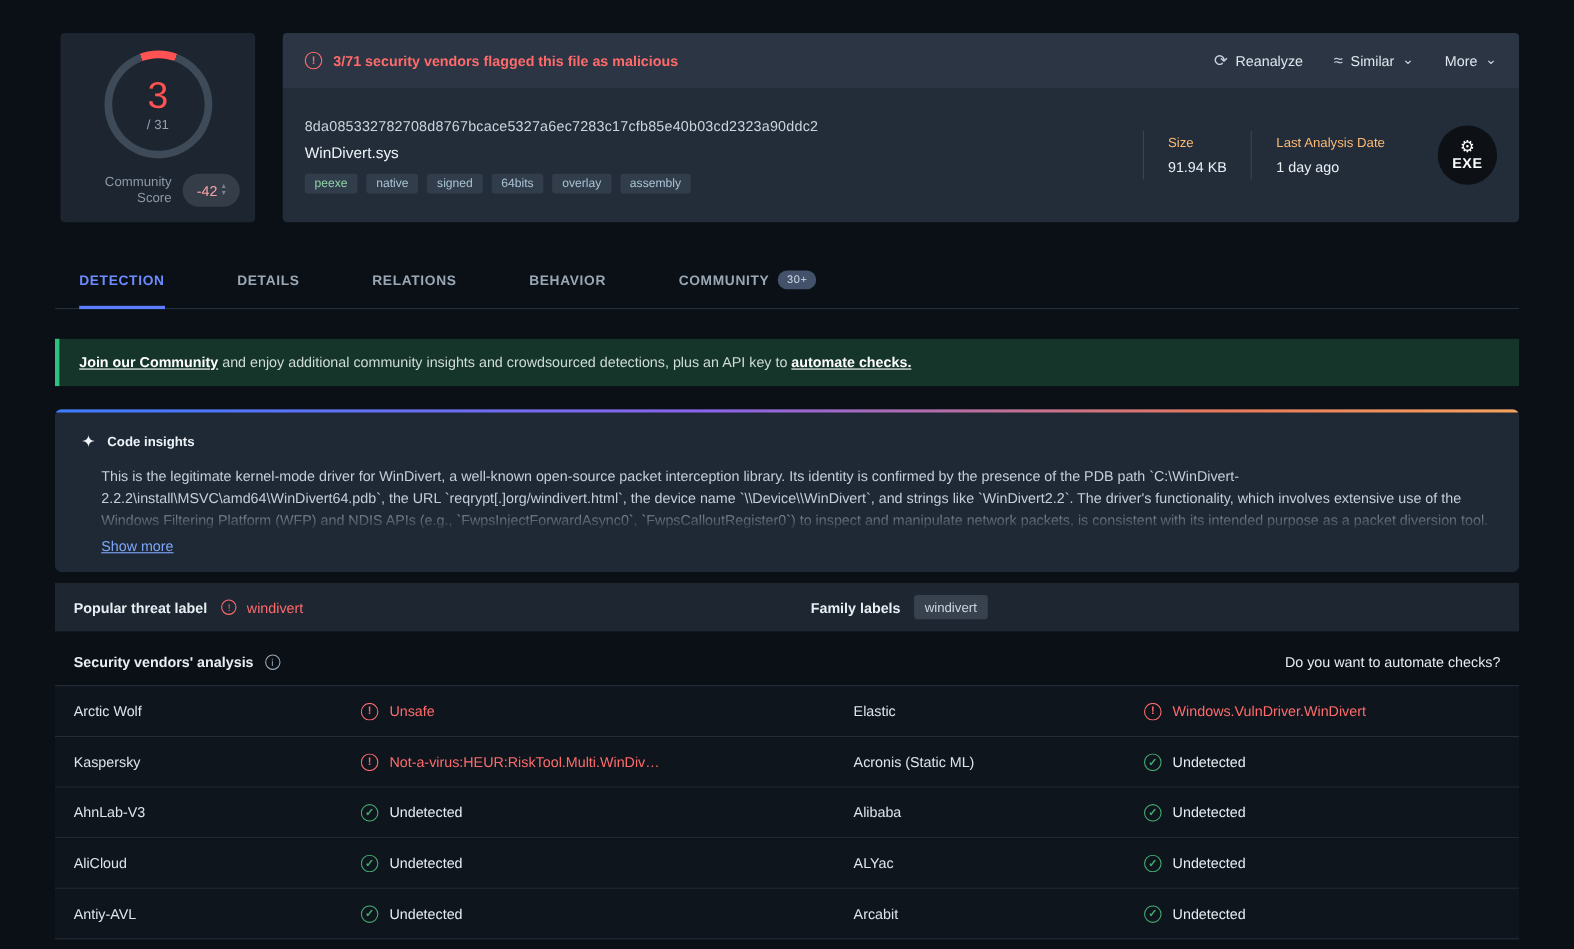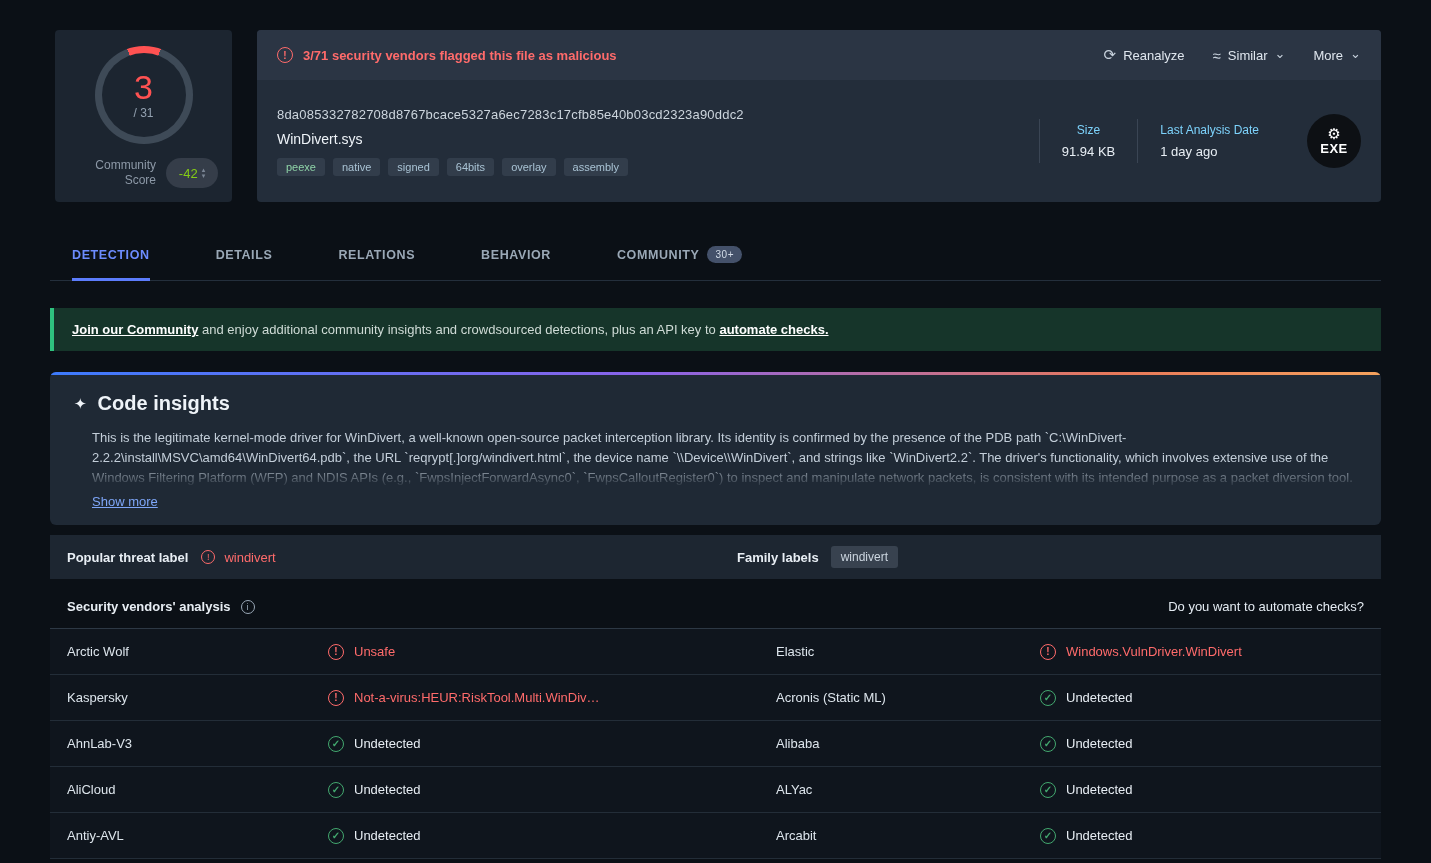--- a/index.html
+++ b/index.html
@@ -19,21 +19,21 @@
     background:conic-gradient(from -20deg, #ff5252 0deg 40deg, #3e4a57 40deg 360deg);
     display:flex; align-items:center; justify-content:center; }
   .ring-inner { width:84px; height:84px; border-radius:50%; background:#1c2530;
     display:flex; flex-direction:column; align-items:center; justify-content:center; }
   .score-num { font-size:34px; color:#ff5252; line-height:34px; }
   .score-total { font-size:12px; color:#93a1b0; margin-top:2px; }
   .score-bottom { margin-top:14px; display:flex; align-items:center; width:100%; gap:10px; }
   .cs-label { flex:1; text-align:right; font-size:12px; line-height:15px; color:#8d99a7; }
   .cs-pill { min-width:52px; height:30px; background:#353d49; border-radius:15px;
     display:flex; align-items:center; justify-content:center; gap:4px; padding:0 8px; cursor:pointer; }
-  .cs-value { color:#84cc16; font-size:13px; }
+  .cs-value { color:#fca5a5; font-size:13px; }
   .cs-steppers { display:flex; flex-direction:column; line-height:6px; font-size:7px; color:#7a8594; }
 
   
   .header-panel { flex:1; background:#232d3a; border-radius:4px; overflow:hidden;
     display:flex; flex-direction:column; }
   .warn-bar { height:50px; background:#2b3544; display:flex; align-items:center;
     justify-content:space-between; padding:0 20px; }
   .warn-left { display:flex; align-items:center; gap:10px; color:#ff6b6b; font-weight:bold; }
   .warn-actions { display:flex; align-items:center; gap:28px; color:#dfe6ee; }
   .action-btn { display:flex; align-items:center; gap:7px; cursor:pointer; }
@@ -42,21 +42,21 @@
   .file-info { flex:1; display:flex; align-items:center; padding:0 20px; }
   .file-main { display:flex; flex-direction:column; gap:9px; }
   .file-hash { color:#ccd5dd; font-size:13px; letter-spacing:0.2px; }
   .file-name { color:#eef3f8; font-size:14px; }
   .tag-row { display:flex; gap:8px; margin-top:2px; }
   .tag { background:#323d4b; color:#a9c3d4; font-size:11px; padding:3px 9px; border-radius:3px; cursor:pointer; }
   .tag.first { color:#8fd4a8; }
   .file-meta { margin-left:auto; display:flex; align-items:center; }
   .meta-block { padding:4px 22px; border-left:1px solid #3a4554; display:flex;
     flex-direction:column; gap:7px; }
-  .meta-label { color:#7dd3fc; font-size:12px;text-align:center; }
+  .meta-label { color:#fdba74; font-size:12px; }
   .meta-value { color:#e8eef4; font-size:13px; }
   .exe-badge { width:54px; height:54px; border-radius:50%; background:#0d1014; margin-left:26px;
     display:flex; flex-direction:column; align-items:center; justify-content:center; color:#fff; }
   .exe-gear { font-size:15px; line-height:14px; }
   .exe-text { font-size:13px; font-weight:bold; letter-spacing:0.5px; }
 
   
   .tabs { margin:30px 50px 0; display:flex; gap:66px; border-bottom:1px solid #242f3c; padding:0 22px; }
   .tab { padding:14px 0 15px; font-size:12.5px; font-weight:bold; letter-spacing:0.6px;
     color:#9aa8b6; cursor:pointer; display:flex; align-items:center; gap:8px;
@@ -70,21 +70,21 @@
     padding:14px 18px; color:#cfdbd6; }
   .banner-link { color:#ffffff; font-weight:bold; text-decoration:underline; cursor:pointer; }
 
   
   .code-insights { margin:21px 50px 0; background:#1f2935; border-radius:6px;
     position:relative; padding:20px 24px 16px; overflow:hidden; }
   .code-insights::before { content:''; position:absolute; top:0; left:0; right:0; height:3px;
     background:linear-gradient(90deg,#3d7bfd 0%,#8a63e8 45%,#e8795a 80%,#f5a25d 100%); }
   .ci-title-row { display:flex; align-items:center; gap:11px; }
   .ci-icon { font-size:15px; color:#f0f4f9; }
-  .ci-title { font-size:20px; font-weight:600; color:#eef3f8; }
+  .ci-title { font-size:12px; font-weight:600; color:#eef3f8; }
   .ci-body { position:relative; margin:13px 2px 0 18px; max-height:74px; overflow:hidden;
     font-size:13px; line-height:20px; color:#c3ced9; }
   .ci-body::after { content:''; position:absolute; left:0; right:0; bottom:0; height:26px;
     background:linear-gradient(180deg, rgba(31,41,53,0), #1f2935); }
   .show-more { display:inline-block; margin:6px 0 0 18px; color:#7ea6f8;
     text-decoration:underline; font-size:13px; cursor:pointer; }
 
   
   .threat-bar { margin:10px 50px 0; background:#1d2631; height:44px; display:flex;
     align-items:center; padding:0 17px; }

